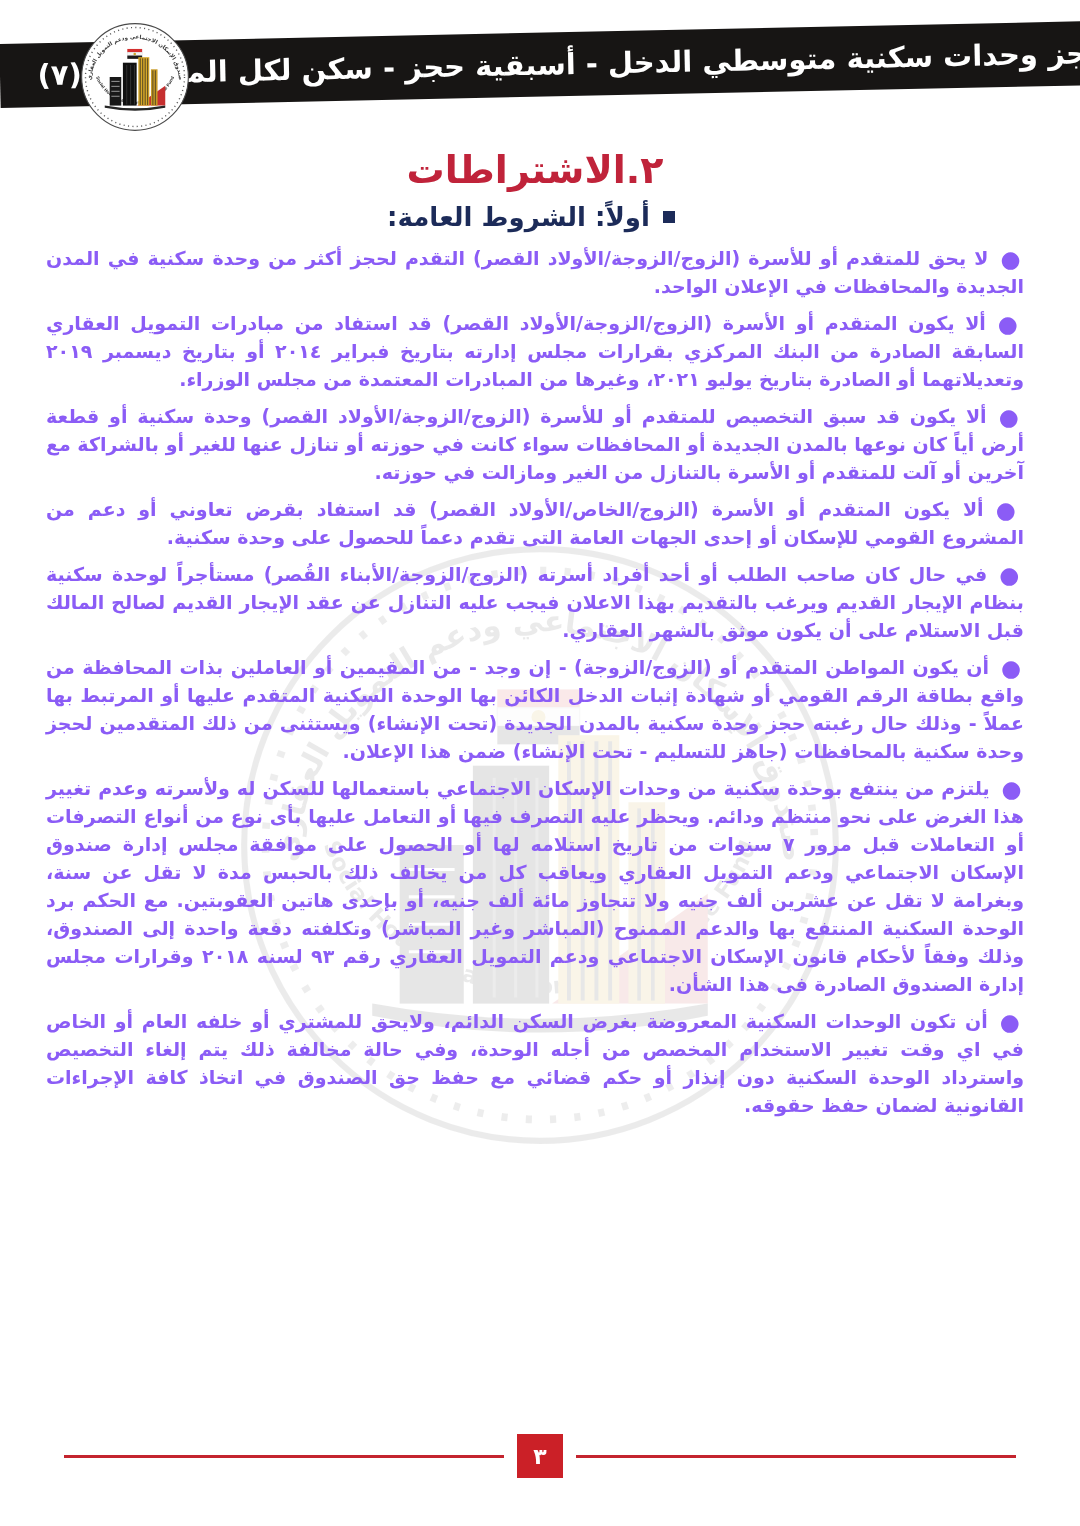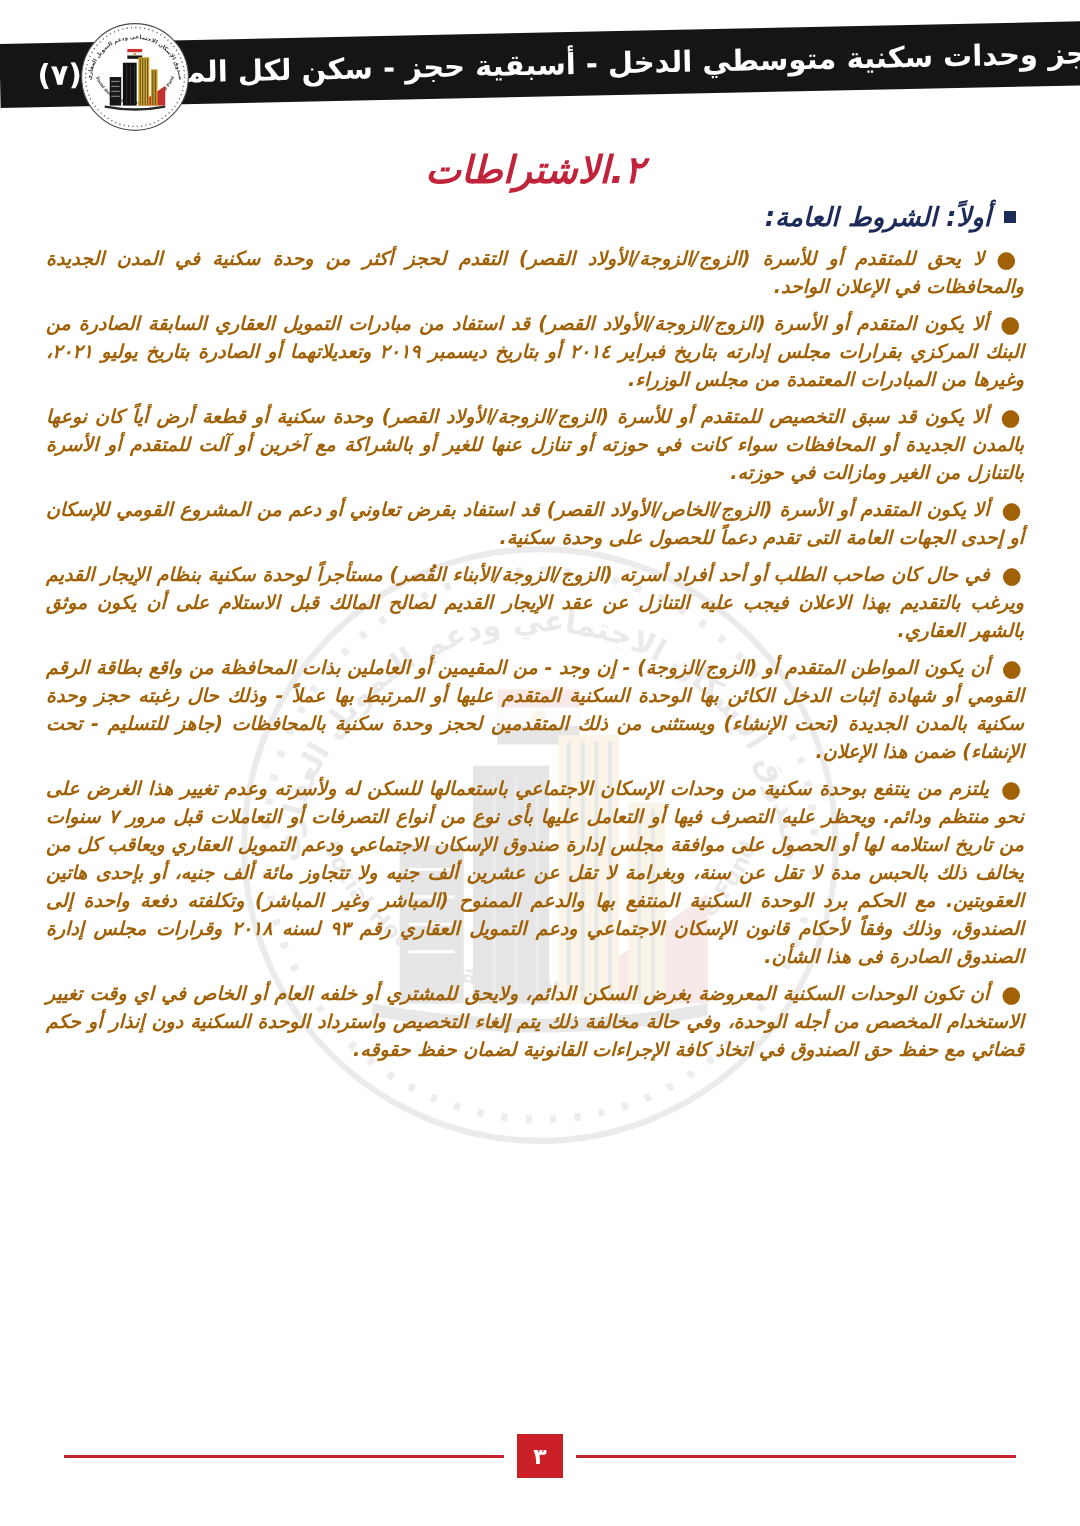--- a/index.html
+++ b/index.html
@@ -29,41 +29,42 @@
   }
   .logo{
     position:absolute;top:22px;left:80px;width:110px;height:110px;z-index:3;
   }
   
   .watermark{
     position:absolute;top:540px;left:50%;transform:translateX(-50%);
     width:610px;height:610px;opacity:0.10;z-index:0;pointer-events:none;
   }
   
-  .content{position:relative;z-index:1;padding:0 56px 0 46px;font-style:italic;}
+  .content{position:relative;z-index:1;padding:0 56px 0 46px;}
   .doc-title{
     margin:16px 0 10px;
     text-align:center;
     color:#c0233a;
     font-size:38px;font-weight:bold;
   }
   .subheading{
     display:flex;align-items:center;gap:13px;
     color:#1c2b59;font-size:26px;font-weight:bold;
     margin:0 8px 12px 0;
+    justify-content:center;
   }
   .sq{width:12px;height:12px;background:#1c2b59;display:inline-block;flex:0 0 auto;}
   .bullets{color:#0c0c0c;}
   .bullet{
     margin:0 0 9px;
     font-size:19px;font-weight:bold;
     line-height:28px;
     text-align:justify;
     text-justify:inter-word;
-    color:#a16207;
+    color:#8b5cf6;
   }
   .dot{
     font-size:23px;line-height:0;vertical-align:-2px;
     margin-left:12px;margin-right:2px;
   }
   
   .footer{
     position:absolute;bottom:48px;left:0;width:100%;
     display:flex;align-items:center;justify-content:center;
     gap:13px;

